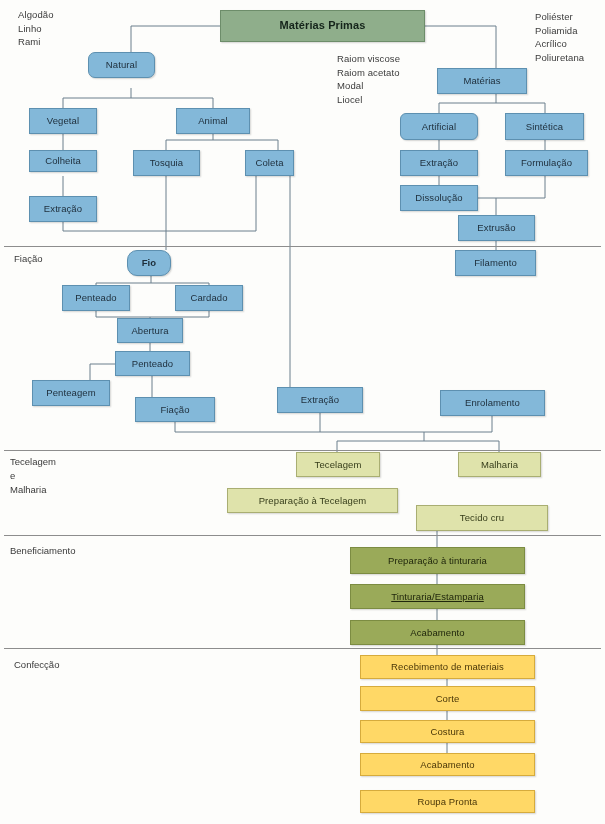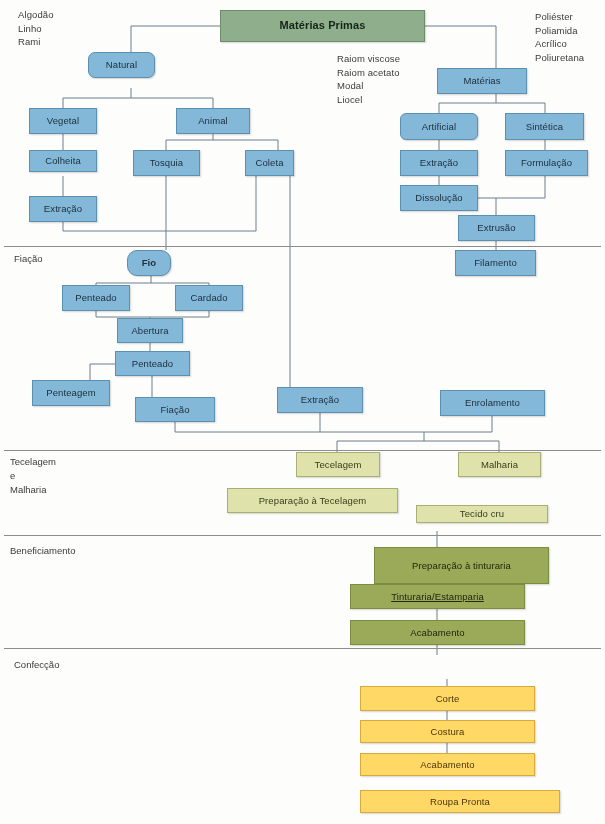--- a/index.html
+++ b/index.html
@@ -182,24 +182,25 @@
   <div class="node blue" style="left:115px;top:351px;width:75px;height:25px;">Penteado</div>
   <div class="node blue" style="left:32px;top:380px;width:78px;height:26px;">Penteagem</div>
   <div class="node blue" style="left:135px;top:397px;width:80px;height:25px;">Fiação</div>
 
   <div class="node blue" style="left:277px;top:387px;width:86px;height:26px;">Extração</div>
   <div class="node blue" style="left:440px;top:390px;width:105px;height:26px;">Enrolamento</div>
 
   <div class="node olive-light" style="left:296px;top:452px;width:84px;height:25px;">Tecelagem</div>
   <div class="node olive-light" style="left:458px;top:452px;width:83px;height:25px;">Malharia</div>
   <div class="node olive-light" style="left:227px;top:488px;width:171px;height:25px;">Preparação à Tecelagem</div>
-  <div class="node olive-light" style="left:416px;top:505px;width:132px;height:18px;">Tecido cru</div>
-
-  <div class="node olive" style="left:350px;top:547px;width:175px;height:37px;margin-left:24px;">Preparação à tinturaria</div>
+  <div class="node olive-light" style="left:416px;top:505px;width:132px;height:26px;">Tecido cru</div>
+
+  <div class="node olive" style="left:350px;top:547px;width:175px;height:27px;">Preparação à tinturaria</div>
   <div class="node olive" style="left:350px;top:584px;width:175px;height:25px;text-decoration:underline;">Tinturaria/Estamparia</div>
   <div class="node olive" style="left:350px;top:620px;width:175px;height:25px;">Acabamento</div>
 
+  <div class="node yellow" style="left:360px;top:655px;width:175px;height:24px;">Recebimento de materiais</div>
   <div class="node yellow" style="left:360px;top:686px;width:175px;height:25px;">Corte</div>
   <div class="node yellow" style="left:360px;top:720px;width:175px;height:23px;">Costura</div>
   <div class="node yellow" style="left:360px;top:753px;width:175px;height:23px;">Acabamento</div>
-  <div class="node yellow" style="left:360px;top:790px;width:200px;height:23px;">Roupa Pronta</div>
+  <div class="node yellow" style="left:360px;top:790px;width:175px;height:23px;">Roupa Pronta</div>
 
 </div>
 
 </body></html>

